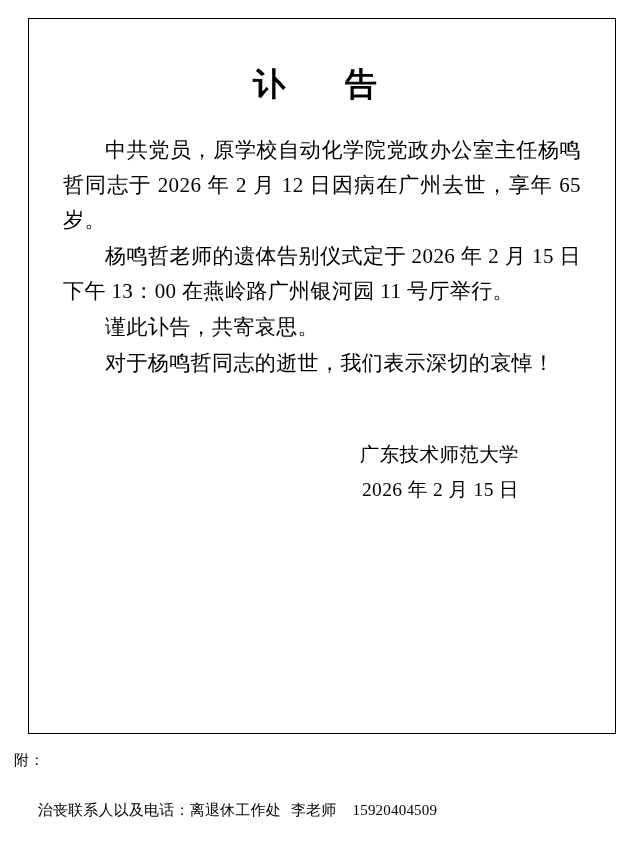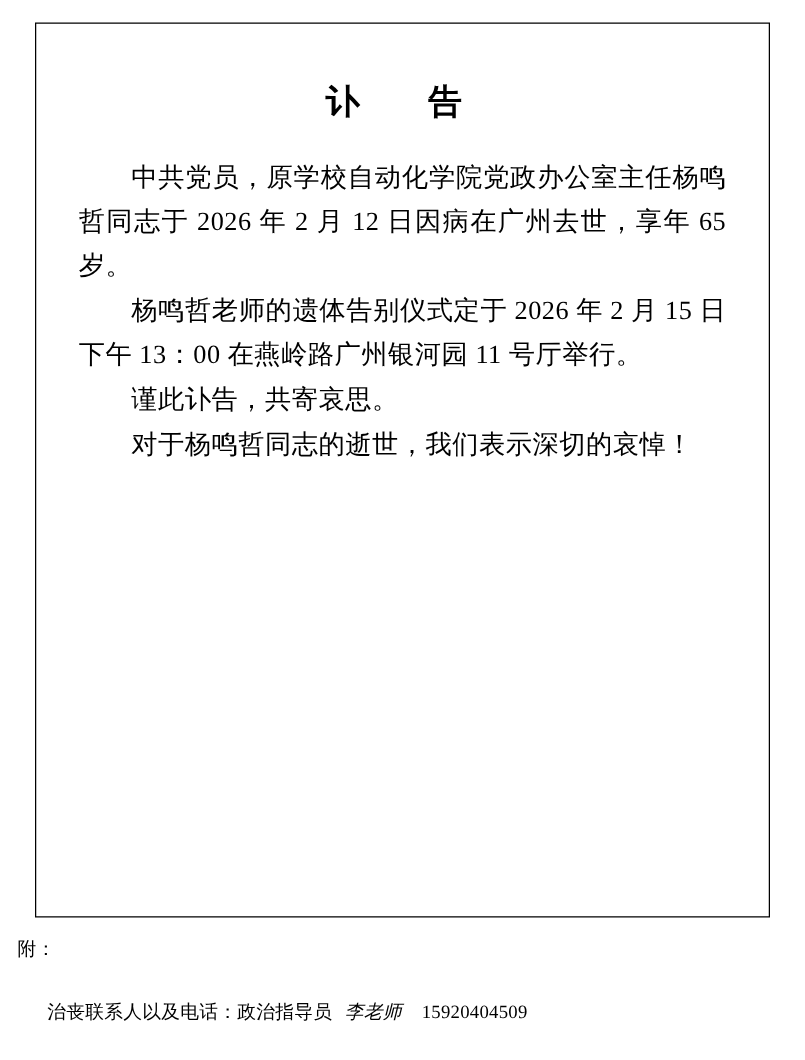--- a/index.html
+++ b/index.html
@@ -28,21 +28,21 @@
     top: 18px;
     width: 588px;
     height: 716px;
     box-sizing: border-box;
     border: 1.5px solid #000000;
     background: #ffffff;
     padding: 30px 34px 20px 34px;
   }
   .title {
     text-align: center;
-    font-size: 27px;
+    font-size: 32px;
     font-weight: bold;
     letter-spacing: 14px;
     margin: 14px 0 26px 0;
     font-family: "Liberation Serif", "DejaVu Serif", serif;
   }
   .para {
     font-size: 21px;
     line-height: 35px;
     text-align: justify;
     text-justify: inter-ideograph;
@@ -78,21 +78,20 @@
   .footer-row {
     display: block;
     white-space: pre;
   }
   .footer-row .seg-name {
     display: inline-block;
   }
   .footer-row .seg-person {
     display: inline-block;
     padding-left: 10px;
-    font-style: italic;
   }
   .footer-row .seg-phone {
     display: inline-block;
     padding-left: 16px;
   }
   .footer-row.indent {
     padding-left: 128px;
   }
 </style>
 </head>
@@ -102,28 +101,32 @@
 
   <div class="notice-box">
 
     <div class="title">讣　告</div>
 
     <p class="para">中共党员，原学校自动化学院党政办公室主任杨鸣哲同志于 2026 年 2 月 12 日因病在广州去世，享年 65 岁。</p>
     <p class="para">杨鸣哲老师的遗体告别仪式定于 2026 年 2 月 15 日 下午 13：00 在燕岭路广州银河园 11 号厅举行。</p>
     <p class="para">谨此讣告，共寄哀思。</p>
     <p class="para">对于杨鸣哲同志的逝世，我们表示深切的哀悼！</p>
 
+    <div class="signature">
+      <span class="sig-line">广东技术师范大学</span>
+      <span class="sig-line">2026 年 2 月 15 日</span>
+    </div>
 
   </div>
 
   <div class="footer">
     <span class="footer-label">附：</span>
 
     <span class="footer-row">
-      <span class="seg-name">治丧联系人以及电话：政治指导员</span><span class="seg-person">李老师</span><span class="seg-phone">15920404509</span>
+      <span class="seg-name">治丧联系人以及电话：离退休工作处</span><span class="seg-person">李老师</span><span class="seg-phone">15920404509</span>
     </span>
 
     <span class="footer-row indent">
       
     </span>
   </div>
 
 </div>
 
 </body></html>

